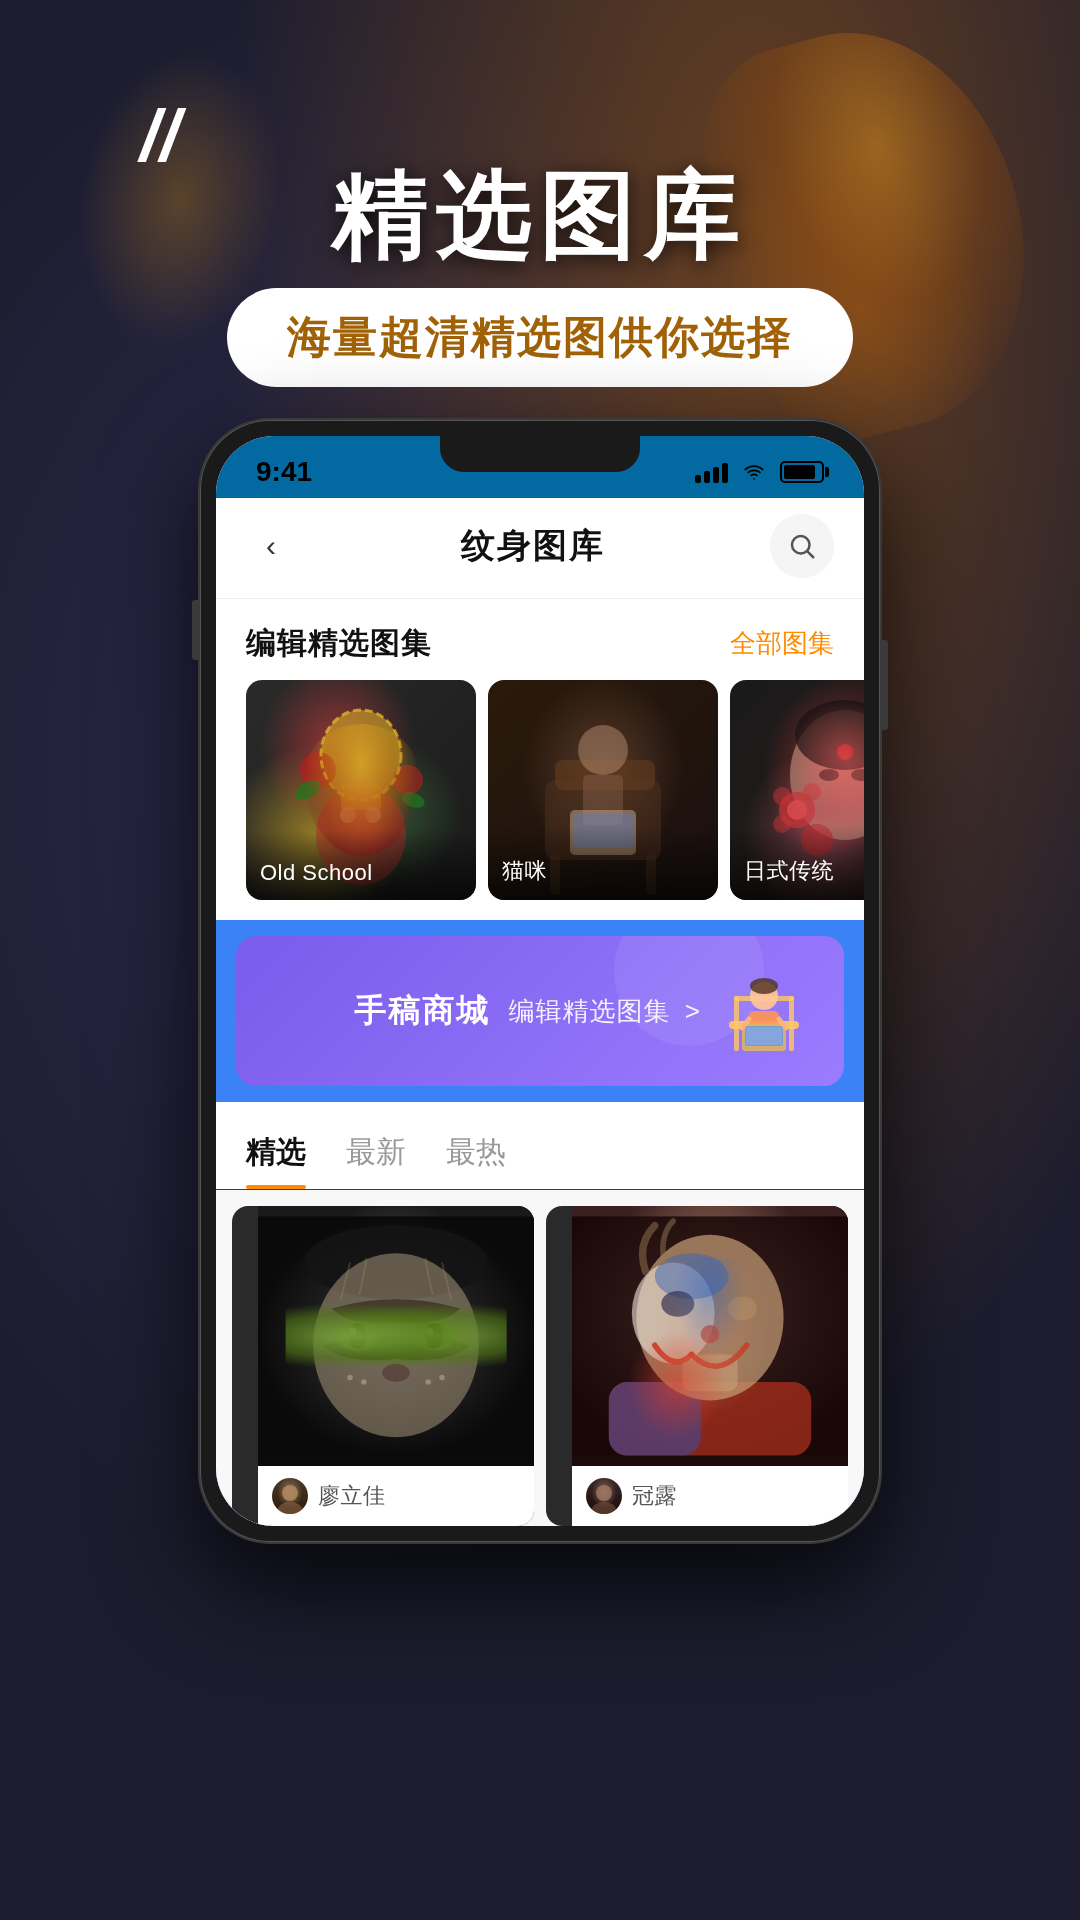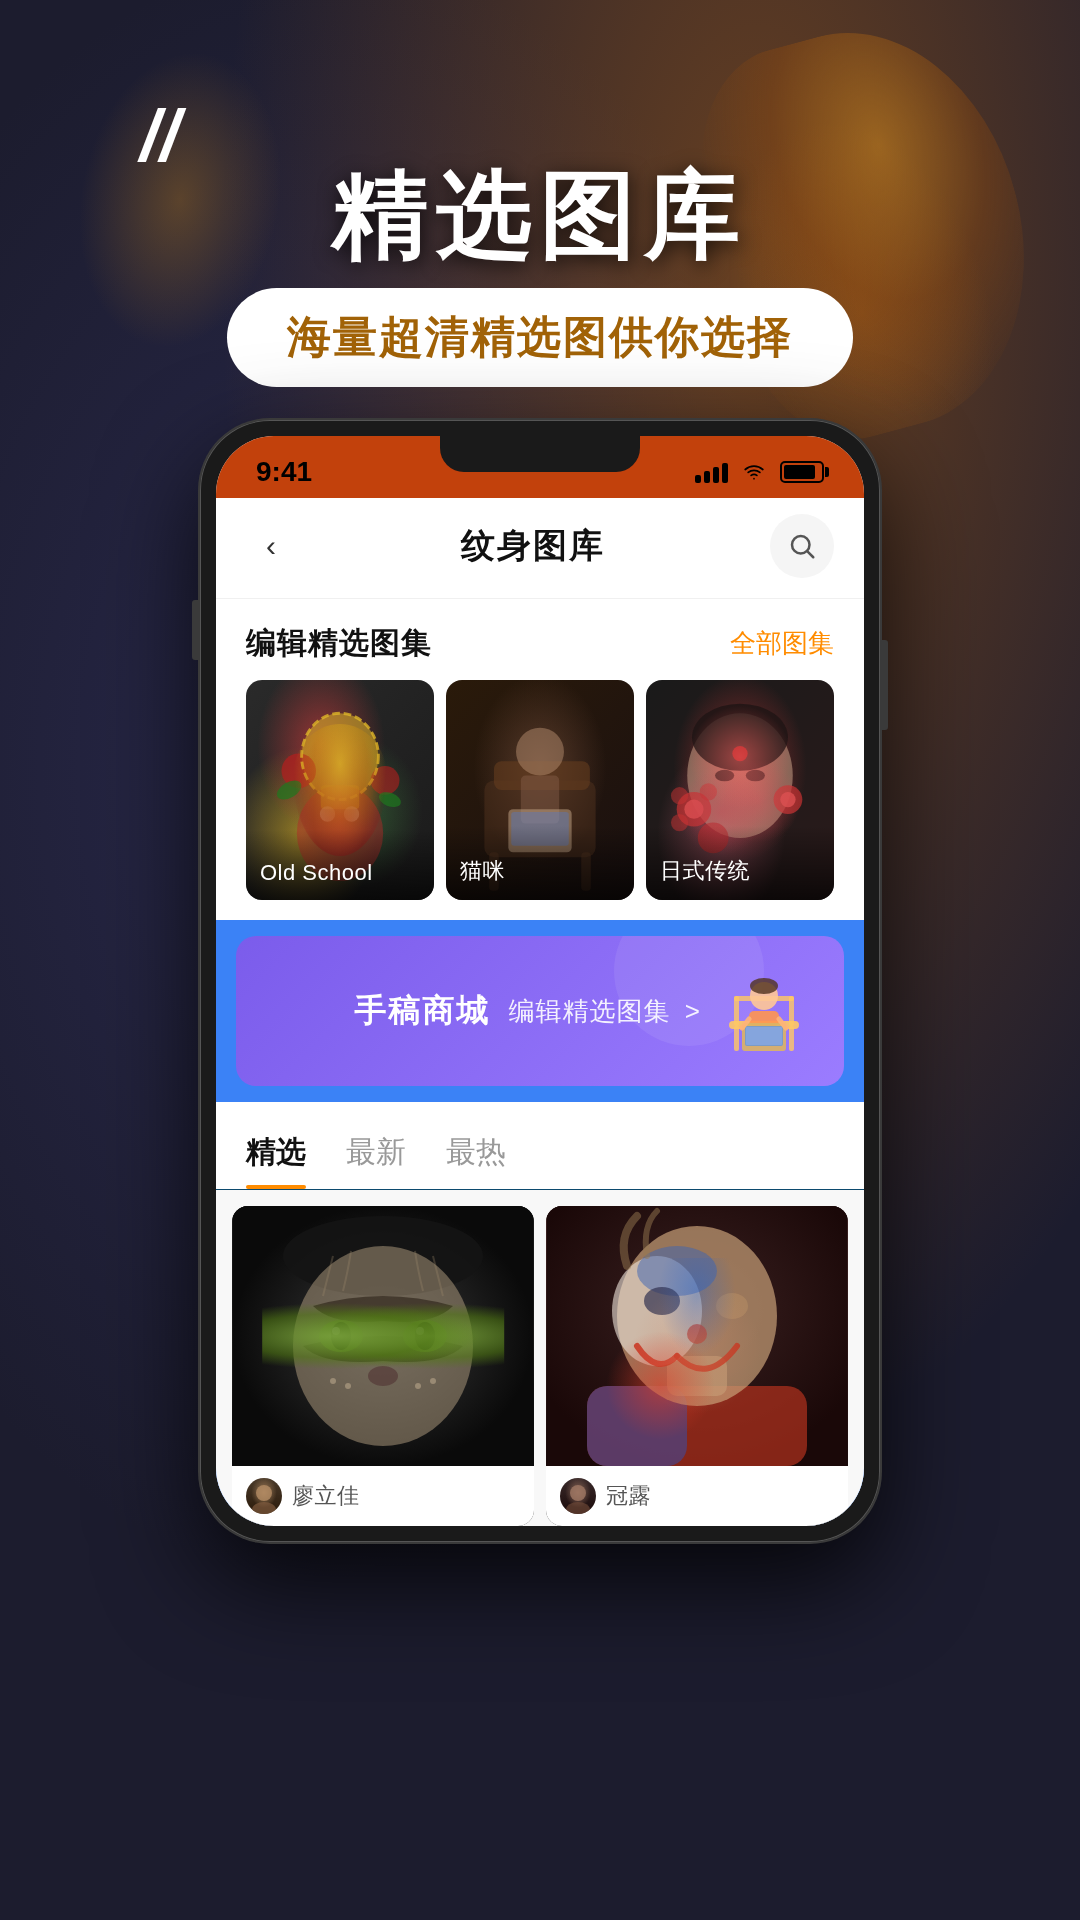--- a/index.html
+++ b/index.html
@@ -147,21 +147,21 @@
       overflow: hidden;
       position: relative;
     }
 
     
     .status-bar {
       display: flex;
       justify-content: space-between;
       align-items: center;
       padding: 20px 40px 10px;
-      background: #c2410c;
+      background: #0369a1;
     }
 
     .status-time {
       font-size: 28px;
       font-weight: 600;
       color: #000;
     }
 
     .status-icons {
       display: flex;
@@ -294,21 +294,21 @@
     .gallery-scroll {
       display: flex;
       gap: 12px;
       padding: 0 30px 20px;
       background: white;
       overflow: hidden;
     }
 
     .gallery-card {
       flex-shrink: 0;
-      width: 188px;
+      width: 230px;
       height: 220px;
       border-radius: 16px;
       overflow: hidden;
       position: relative;
       cursor: pointer;
     }
 
     .gallery-card-bg {
       width: 100%;
       height: 100%;
@@ -471,20 +471,21 @@
       padding: 16px 16px 0;
       background: #f8f8f8;
     }
 
     .grid-card {
       border-radius: 16px;
       overflow: hidden;
       background: #2a2a2a;
       position: relative;
       cursor: pointer;
+      padding-left: 26px;
     }
 
     .grid-card-image {
       width: 100%;
       height: 260px;
       position: relative;
     }
 
     
     .img-tiger {

